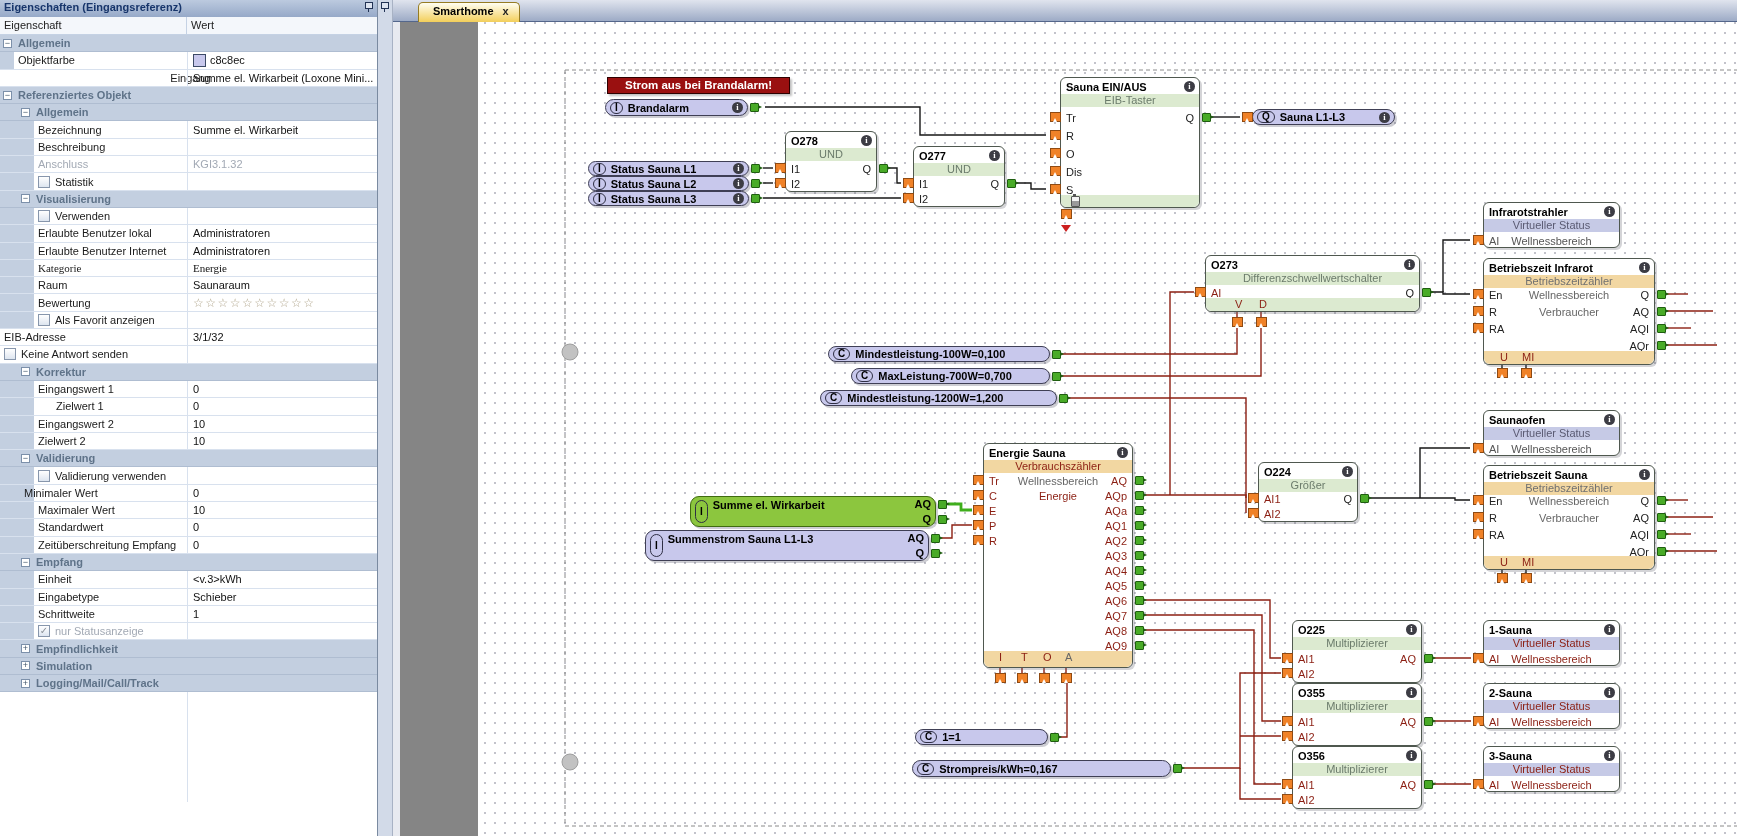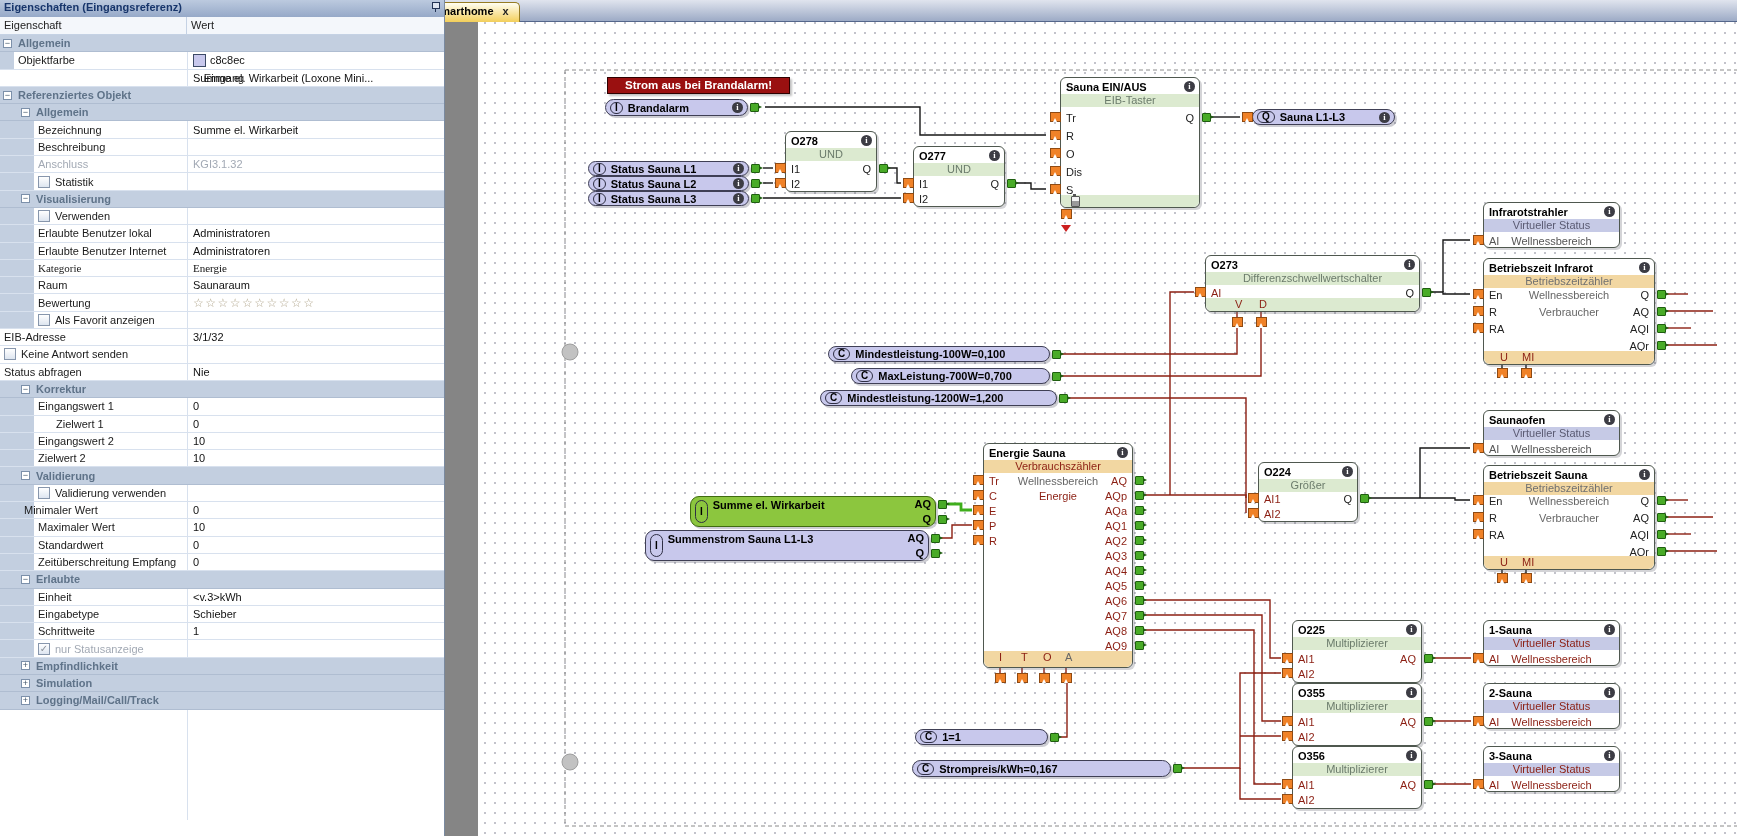--- a/index.html
+++ b/index.html
@@ -1,18 +1,18 @@
 <!DOCTYPE html>
 <html><head>
 <meta charset="utf-8">
 <style>
   html,body{margin:0;padding:0;width:1737px;height:836px;overflow:hidden;
     font-family:"Liberation Sans",sans-serif;background:#fff;position:relative;}
   
-  #props{position:absolute;left:0;top:0;width:445px;height:836px;background:#fff;
+  #props{position:absolute;left:0;top:0;width:378px;height:836px;background:#fff;
     border-right:1px solid #7a8aa0;z-index:30;font-size:11px;box-sizing:border-box;}
   .pp-title{height:16px;background:linear-gradient(#bccadf,#96a9c8);color:#17356b;
     font-weight:bold;padding:1px 4px 0 4px;position:relative;white-space:nowrap;}
   .pin{position:absolute;width:9px;height:11px;display:inline-block;}
   .pin::before{content:"";position:absolute;left:1px;top:0;width:6px;height:5px;
     border:1px solid #223355;background:#dde4f0;}
   .pin::after{content:"";position:absolute;left:4px;top:6px;width:1px;height:4px;background:#223355;}
   .pp-title .pin{right:4px;top:2px;}
   .pp-head{height:18px;display:flex;background:#f4f7fb;border-bottom:1px solid #c5d2e4;color:#222;box-sizing:border-box;}
   .pp-head .h1{width:187px;padding:2px 4px;border-right:1px solid #c5d2e4;box-sizing:border-box;}
@@ -209,24 +209,20 @@
         </div>
         <div class="prow" style="padding-left: 4px;">
           <span class="plabel">EIB-Adresse</span>
           <div class="pval">3/1/32</div>
         </div>
         <div class="prow" style="padding-left: 4px;">
           <span class="cbx"></span>
           <span class="plabel">Keine Antwort senden</span>
           <div class="pval"></div>
         </div>
-        <div class="prow" style="padding-left: 4px;">
-          <span class="plabel">Status abfragen</span>
-          <div class="pval">Nie</div>
-        </div>
         <div class="prow sec" style="padding-left: 21px;">
           <span class="expander">−</span>
           <span class="plabel">Korrektur</span>
         </div>
         <div class="prow" style="padding-left: 38px;">
           <div class="gutter" style="width: 34px;"></div>
           <span class="plabel">Eingangswert 1</span>
           <div class="pval">0</div>
         </div>
         <div class="prow" style="padding-left: 56px;">
@@ -269,21 +265,21 @@
           <span class="plabel">Standardwert</span>
           <div class="pval">0</div>
         </div>
         <div class="prow" style="padding-left: 38px;">
           <div class="gutter" style="width: 34px;"></div>
           <span class="plabel">Zeitüberschreitung Empfang</span>
           <div class="pval">0</div>
         </div>
         <div class="prow sec" style="padding-left: 21px;">
           <span class="expander">−</span>
-          <span class="plabel">Erlaubte</span>
+          <span class="plabel">Empfang</span>
         </div>
         <div class="prow" style="padding-left: 38px;">
           <div class="gutter" style="width: 34px;"></div>
           <span class="plabel">Einheit</span>
           <div class="pval">&lt;v.3&gt;kWh</div>
         </div>
         <div class="prow" style="padding-left: 38px;">
           <div class="gutter" style="width: 34px;"></div>
           <span class="plabel">Eingabetype</span>
           <div class="pval">Schieber</div>

